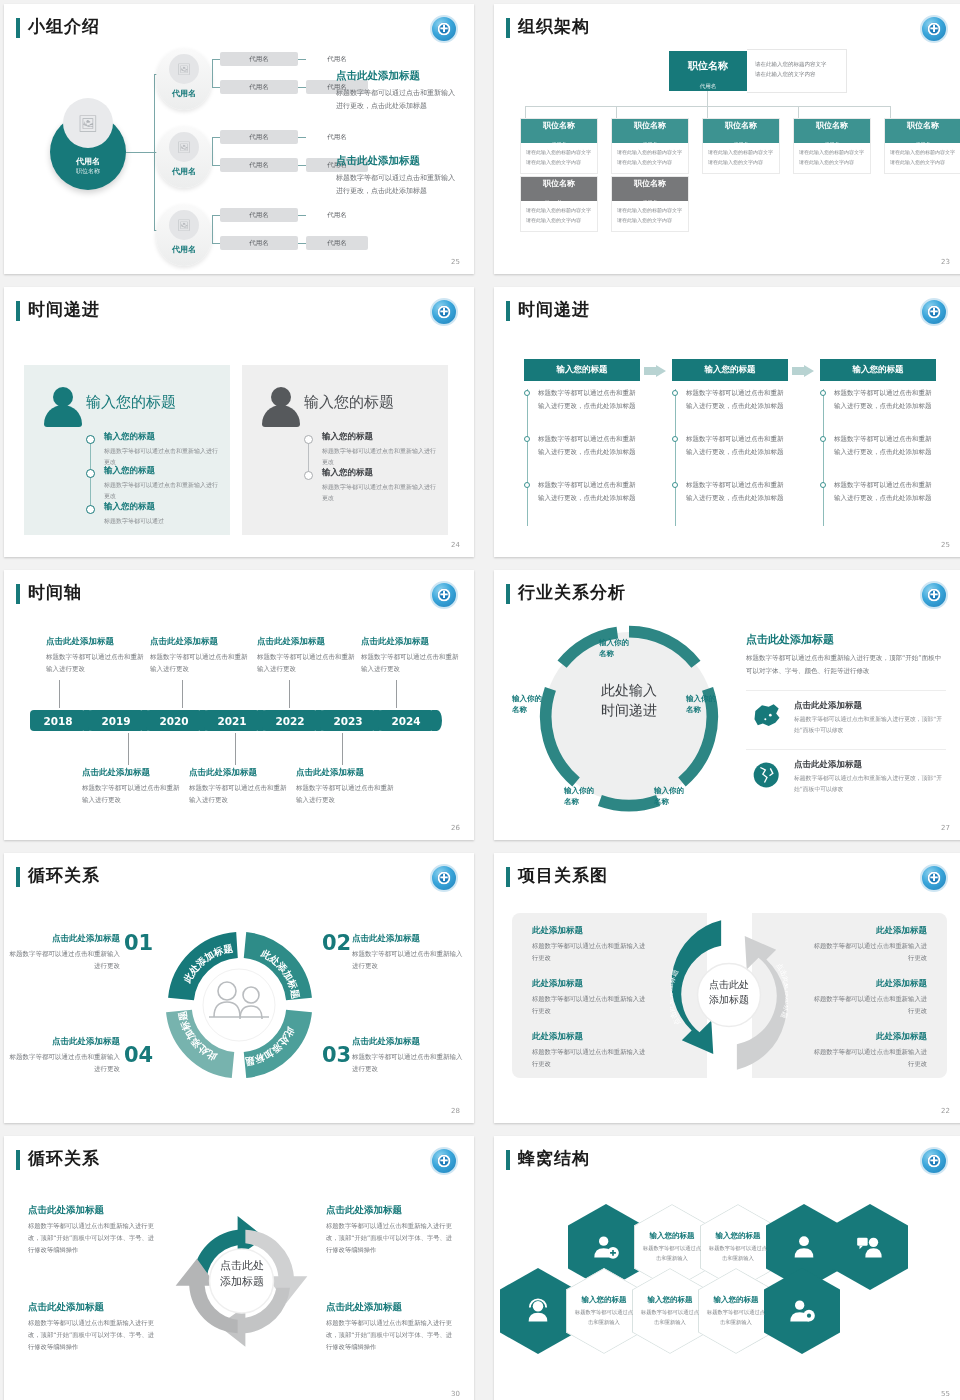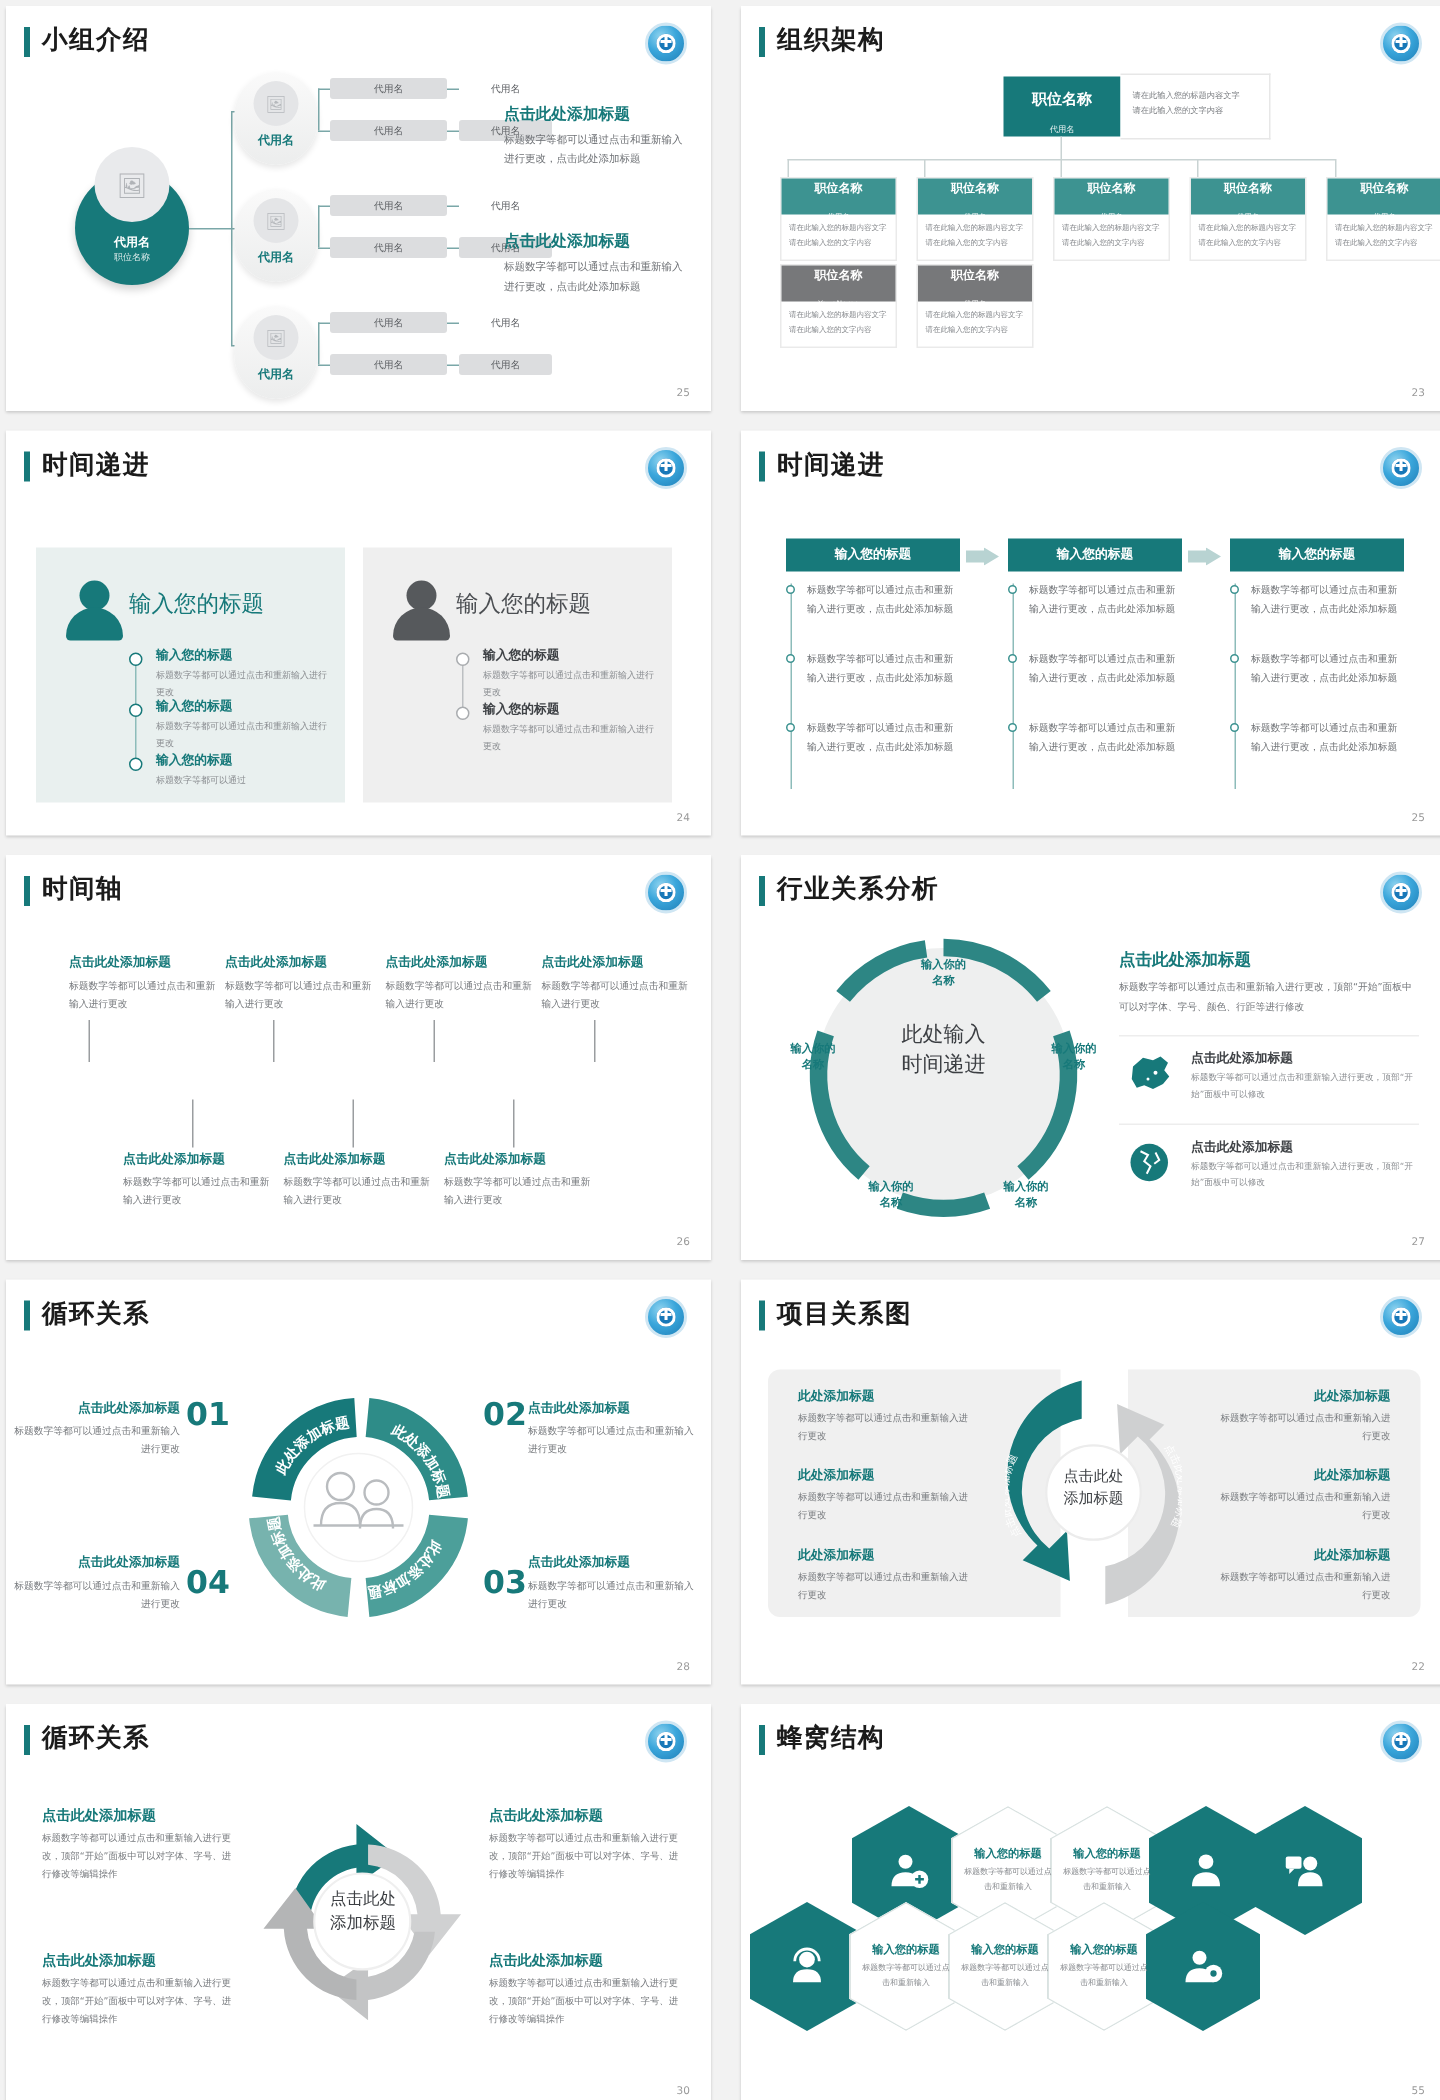--- a/index.html
+++ b/index.html
@@ -109,21 +109,21 @@
   .s26 .blk{ position:absolute; width:100px; }
   .s26 .blk b{ font-size:8.5px; color:#17797a; display:block; margin-bottom:3px; }
   .s26 .blk p{ font-size:6.5px; color:#76797d; line-height:1.85; }
 
   
   .s27 .gear{ position:absolute; left:50px; top:62px; width:170px; height:170px;
       border-radius:50%; background:#eeefef; }
   .s27 .ring{ position:absolute; left:38px; top:50px; width:194px; height:194px; }
   .s27 .ctr{ position:absolute; left:50px; top:110px; width:170px; text-align:center;
       font-size:14px; color:#3c3f43; line-height:1.45; }
-  .s27 .lab{ position:absolute; width:60px; text-align:center; font-size:7.5px;
+  .s27 .lab{ position:absolute; width:60px; text-align:left; font-size:7.5px;
       font-weight:bold; color:#17797a; line-height:1.4; }
   .s27 .rt{ position:absolute; left:252px; top:62px; width:200px; }
   .s27 .rt h4{ font-size:11px; color:#17797a; font-weight:bold; margin-bottom:5px; }
   .s27 .rt>p{ font-size:6.5px; color:#74777b; line-height:1.95; }
   .s27 .row{ position:relative; margin-top:13px; padding-left:48px; border-top:1px solid #ededed;
       padding-top:9px; min-height:40px; }
   .s27 .row .ic{ position:absolute; left:4px; top:10px; width:34px; height:30px; color:#17797a; }
   .s27 .row b{ font-size:8.5px; color:#3f4246; display:block; margin-bottom:2px; }
   .s27 .row p{ font-size:5.8px; color:#8a8d91; line-height:1.9; }
 
@@ -445,20 +445,29 @@
   <div class="pnum">25</div>
 </div>
 
 <div class="slide s26">
   <div class="hbar"></div>
   <div class="htitle">时间轴</div>
   <div class="logo">
         <span class="cr">✚</span>
       </div>
 
+  <div class="tl">
+    <div class="yr">2018</div>
+    <div class="yr">2019</div>
+    <div class="yr">2020</div>
+    <div class="yr">2021</div>
+    <div class="yr">2022</div>
+    <div class="yr">2023</div>
+    <div class="yr">2024</div>
+  </div>
 
   <div class="stick" style="left:55px;top:110px;height:28px;"></div>
   <div class="stick" style="left:178px;top:110px;height:28px;"></div>
   <div class="stick" style="left:285px;top:110px;height:28px;"></div>
   <div class="stick" style="left:392px;top:110px;height:28px;"></div>
   <div class="stick" style="left:124px;top:163px;height:32px;"></div>
   <div class="stick" style="left:231px;top:163px;height:32px;"></div>
   <div class="stick" style="left:338px;top:163px;height:32px;"></div>
 
   <div class="blk" style="left:42px;top:66px;">

